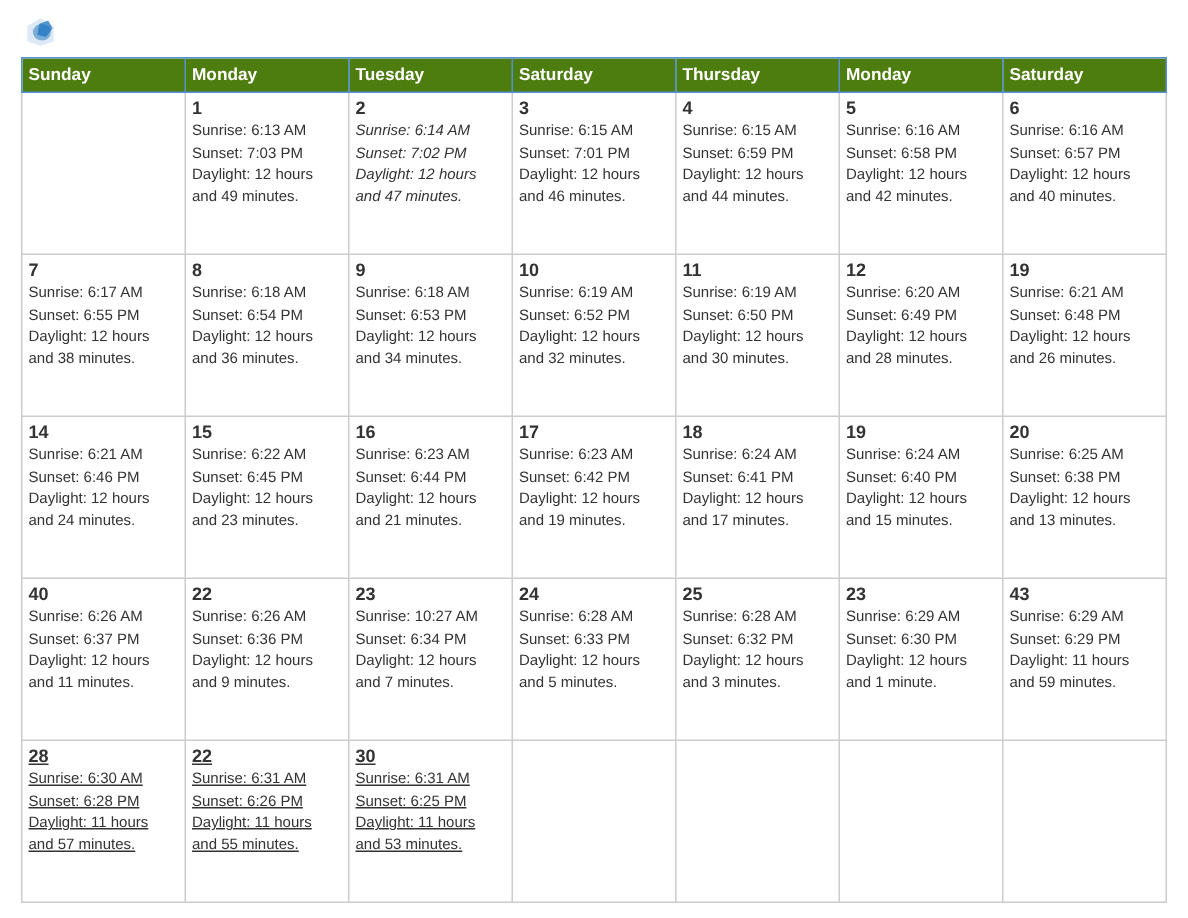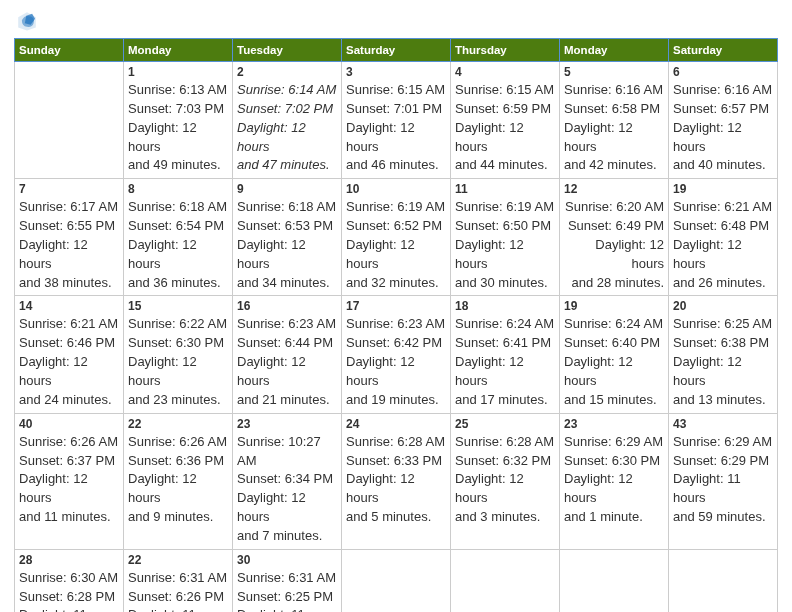--- a/index.html
+++ b/index.html
@@ -77,29 +77,30 @@
       height: 88px;
     }
     .day-number {
       font-size: 12px;
       font-weight: bold;
       color: #333;
       margin-bottom: 2px;
       display: block;
     }
     .day-info {
-      font-size: 13px;
+      font-size: 10px;
       color: #333;
       line-height: 1.45;
     }
     .empty-cell {
       background: #fff;
     }
     .last-row td {
       height: 80px;
+      text-decoration: underline;
     }
   </style>
 </head>
 <body>
 
 <div class="page">
   <div class="header">
     <div class="logo">
       <svg class="logo-icon" viewBox="0 0 30 30">
         <polygon points="15,3 27,10 27,24 15,28 3,24 3,10" fill="#1a6fbd" opacity="0.15"></polygon>
@@ -208,21 +209,21 @@
           </td>
           <td>
             <span class="day-number">11</span>
             <div class="day-info" style="white-space: pre-line;">Sunrise: 6:19 AM
 Sunset: 6:50 PM
 Daylight: 12 hours
 and 30 minutes.</div>
           </td>
           <td>
             <span class="day-number">12</span>
-            <div class="day-info" style="white-space: pre-line; text-align: right;">Sunrise: 6:20 AM
+            <div class="day-info" style="white-space: pre-line;">Sunrise: 6:20 AM
 Sunset: 6:49 PM
 Daylight: 12 hours
 and 28 minutes.</div>
           </td>
           <td>
             <span class="day-number">19</span>
             <div class="day-info" style="white-space: pre-line;">Sunrise: 6:21 AM
 Sunset: 6:48 PM
 Daylight: 12 hours
 and 26 minutes.</div>
@@ -232,21 +233,21 @@
           <td>
             <span class="day-number">14</span>
             <div class="day-info" style="white-space: pre-line;">Sunrise: 6:21 AM
 Sunset: 6:46 PM
 Daylight: 12 hours
 and 24 minutes.</div>
           </td>
           <td>
             <span class="day-number">15</span>
             <div class="day-info" style="white-space: pre-line;">Sunrise: 6:22 AM
-Sunset: 6:30 PM
+Sunset: 6:45 PM
 Daylight: 12 hours
 and 23 minutes.</div>
           </td>
           <td>
             <span class="day-number">16</span>
             <div class="day-info" style="white-space: pre-line;">Sunrise: 6:23 AM
 Sunset: 6:44 PM
 Daylight: 12 hours
 and 21 minutes.</div>
           </td>

